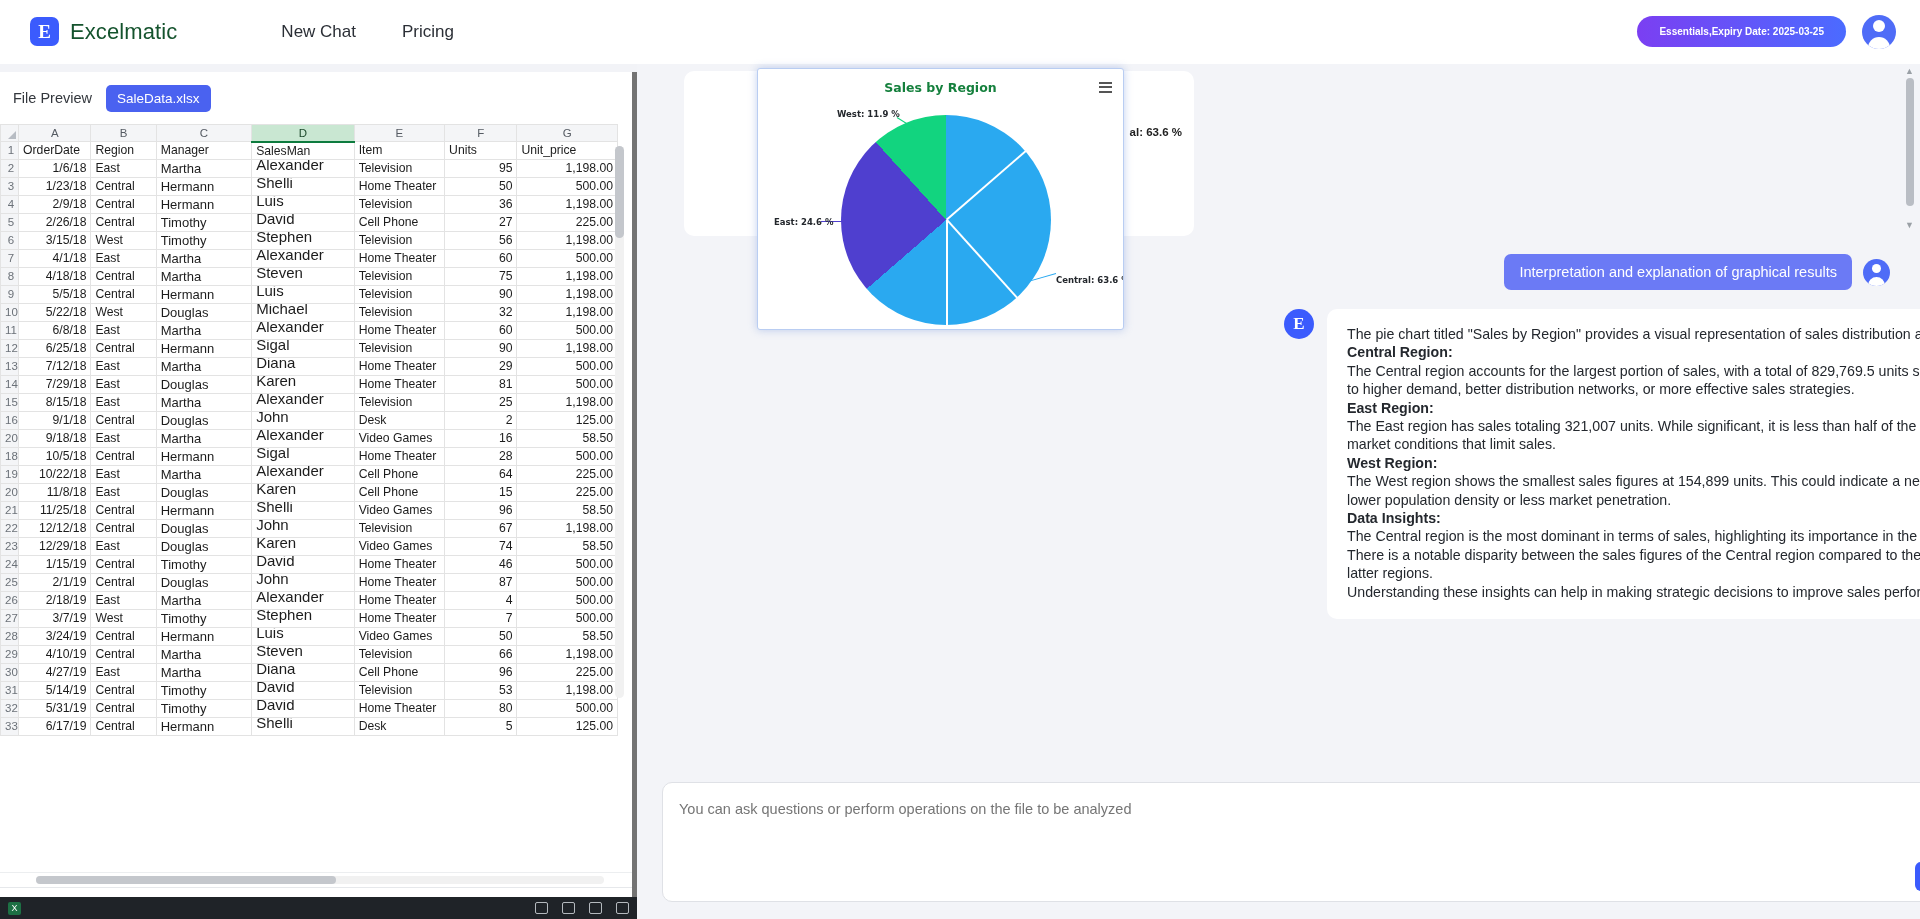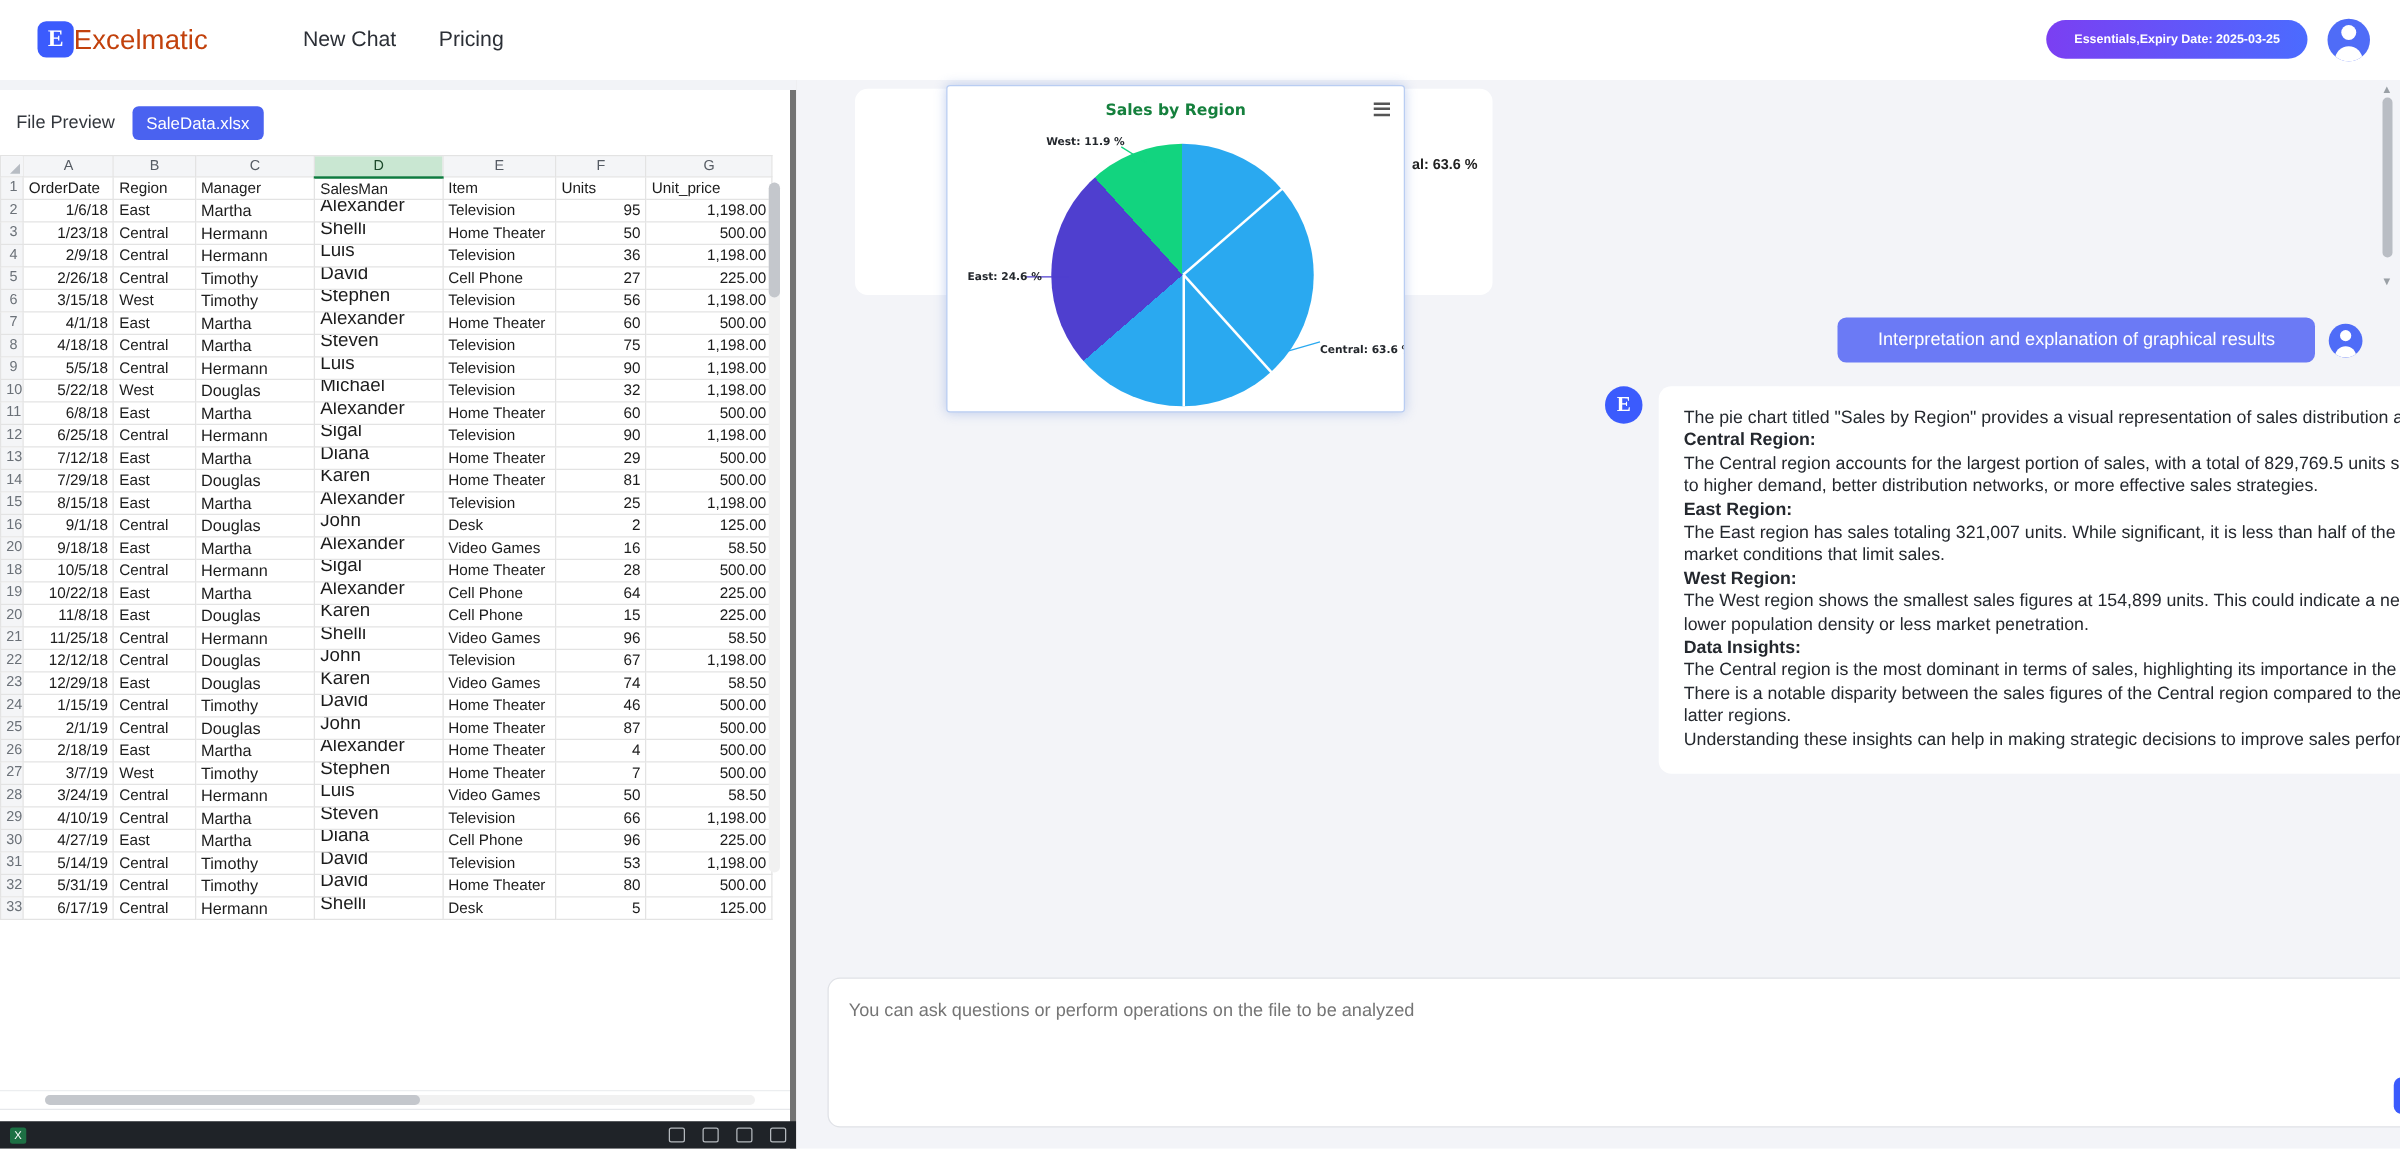--- a/index.html
+++ b/index.html
@@ -17,22 +17,22 @@
     background: #ffffff; display: flex; align-items: center;
     border-bottom: 1px solid #ffffff;
   }
   .logo-wrap { display: flex; align-items: center; margin-left: 30px; }
   .logo-box {
     width: 29px; height: 29px; border-radius: 7px;
     background: #3b5bfd; color: #fff; font-size: 19px; font-weight: 700;
     display: flex; align-items: center; justify-content: center;
     font-family: "Liberation Serif", serif;
   }
-  .brand-name { margin-left: 0; font-size: 22px; color: #c2410c; font-weight: 400; letter-spacing: .1px; }
-  .nav-links { display: flex; align-items: flex-end; margin-left: 76px; gap: 34px; }
+  .brand-name { margin-left: 11px; font-size: 22px; color: #14532d; font-weight: 400; letter-spacing: .1px; }
+  .nav-links { display: flex; align-items: flex-end; margin-left: 104px; gap: 46px; }
   .nav-link { font-size: 17px; color: #2b2f36; cursor: pointer; }
   .nav-right { margin-left: auto; display: flex; align-items: center; gap: 16px; margin-right: 24px; }
   .plan-badge {
     background: linear-gradient(90deg,#7b3ff2 0%, #4b6bff 100%);
     color: #fff; font-size: 10px; font-weight: 600;
     padding: 10px 22px; border-radius: 20px; white-space: nowrap; cursor: pointer;
   }
   .avatar-circle {
     width: 34px; height: 34px; border-radius: 50%;
     background: #4f6cf7; display: flex; align-items: flex-end; justify-content: center;
@@ -168,21 +168,21 @@
   .lbl-east { left: 16px; top: 148px; }
   .lbl-central { left: 298px; top: 206px; }
   .leader { position: absolute; height: 1px; }
   .leader-west { left: 139px; top: 48px; width: 24px; background: #12d47f; transform: rotate(32deg); transform-origin: left center; }
   .leader-east { left: 63px; top: 152px; width: 34px; background: #4f3fcf; }
   .leader-central { left: 264px; top: 204px; width: 34px; background: #2aa9f0; transform: rotate(-16deg); transform-origin: right center;}
 
   .user-bubble-row { position: absolute; right: 30px; top: 190px; display: flex; align-items: center; gap: 11px; }
   .user-bubble {
     background: #6b7af5; color: #fff; font-size: 14.5px;
-    padding: 10px 32px; border-radius: 7px; max-width: 560px;
+    padding: 10px 15px; border-radius: 7px; max-width: 560px;
   }
   .user-av { width: 27px; height: 27px; border-radius: 50%; background: #4f6cf7;
              display: flex; align-items: flex-end; justify-content: center; overflow: hidden; position: relative; }
   .user-av .head { width: 9px; height: 9px; border-radius: 50%; background: #fff; position: absolute; top: 5px; }
   .user-av .body { width: 17px; height: 9px; border-radius: 9px 9px 0 0; background: #fff; }
 
   .bot-row { position: absolute; left: 647px; top: 245px; width: 1240px; display: flex; gap: 13px; }
   .bot-av {
     width: 30px; height: 30px; border-radius: 50%; background: #3b5bfd; color: #fff;
     font-size: 17px; font-weight: 700; display: flex; align-items: center; justify-content: center;

